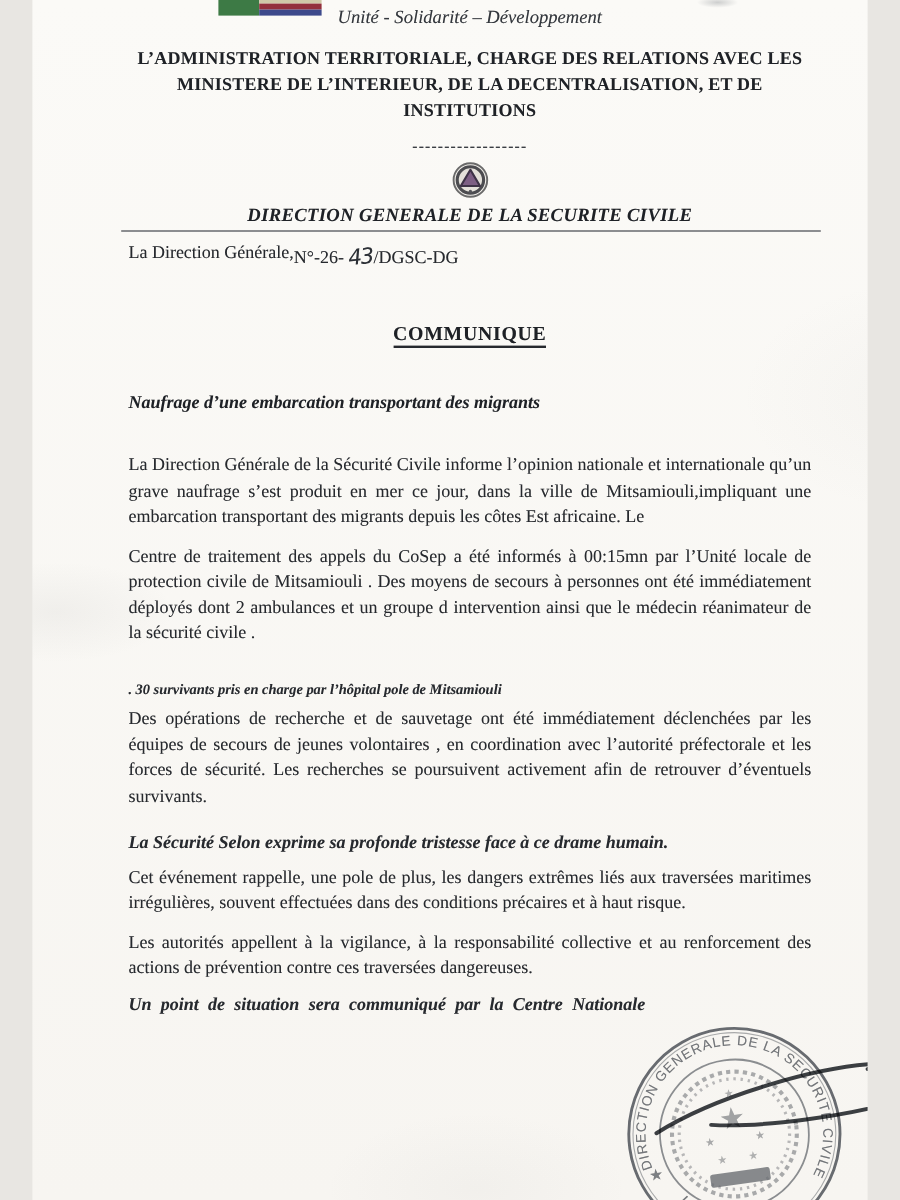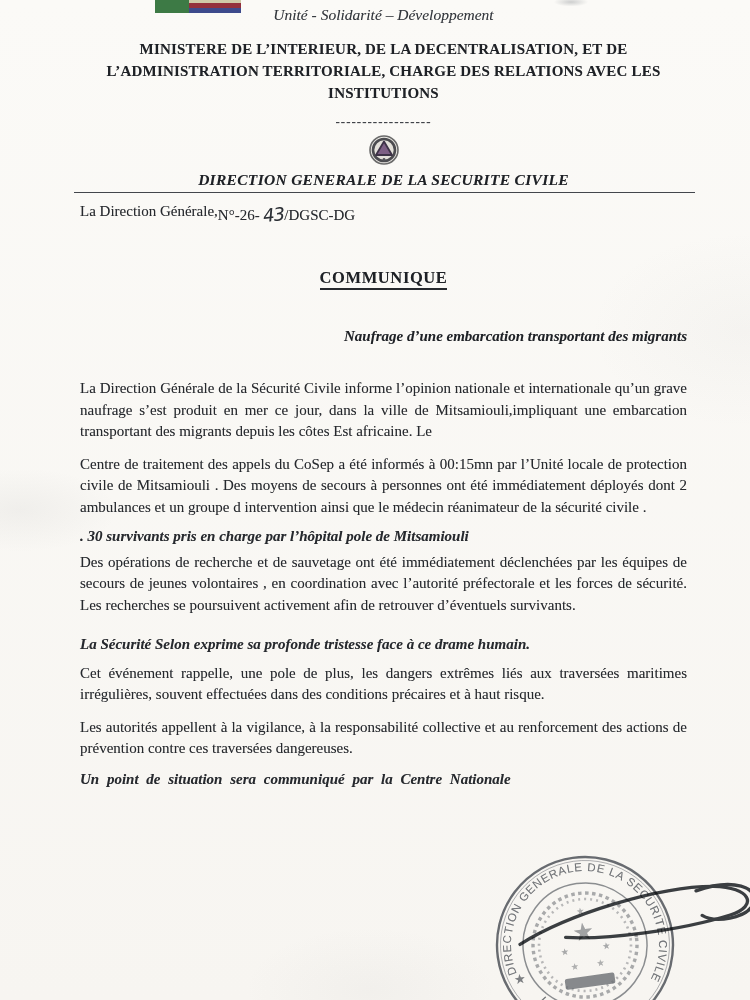--- a/index.html
+++ b/index.html
@@ -1,21 +1,21 @@
 <!DOCTYPE html>
 <html><head>
 <meta charset="utf-8">
 <style>
   html,body{margin:0;padding:0;background:#e8e6e2;}
   .page{
     position:relative;
-    width:750px;height:1000px;
+    width:696px;height:1000px;
     margin:0 auto;
     box-sizing:border-box;
-    padding:0 63px 0 80px;
+    padding:0 47px 0 80px;
     overflow:hidden;
     font-family:"Liberation Serif","DejaVu Serif",serif;
     color:#26292e;
     background:
       radial-gradient(140px 60px at 20px 510px, rgba(120,120,120,0.07), transparent 70%),
       radial-gradient(220px 140px at 744px 330px, rgba(150,150,150,0.05), transparent 70%),
       radial-gradient(180px 90px at 370px 990px, rgba(140,140,140,0.05), transparent 70%),
       linear-gradient(180deg,#fbfaf7 0%,#f7f5f1 100%);
     text-shadow:0 0 .5px rgba(70,70,70,.35);
   }
@@ -35,29 +35,29 @@
   .direction{margin-top:5px;text-align:center;font-weight:bold;font-style:italic;font-size:15.5px;letter-spacing:.3px;color:#1e2126;}
   .rule{margin-top:3px;margin-left:-6px;margin-right:-8px;border-top:1.7px solid #43464c;}
   
   .date-line{margin-top:10px;text-align:right;font-size:15px;}
   .meta-row{margin-top:10px;display:flex;justify-content:flex-start;font-size:15px;}
   .ref .hand{display:inline-block;font-family:"DejaVu Sans",sans-serif;font-style:italic;
     font-size:18px;transform:rotate(-6deg) translateY(1px);letter-spacing:-1px;color:#2c3036;}
   
   .communique{margin-top:44px;text-align:center;}
   .communique span{font-weight:bold;font-size:16.5px;letter-spacing:.6px;border-bottom:2.2px solid #26292e;padding-bottom:1px;color:#1e2126;}
-  .subject{margin-top:40px;text-align:right;font-weight:bold;font-style:italic;font-size:15px;color:#1e2126;}
+  .subject{margin-top:40px;text-align:left;font-weight:bold;font-style:italic;font-size:15px;color:#1e2126;}
   p.para{margin:11px 0 0;font-size:15px;line-height:21.5px;text-align:justify;}
   p.p1{margin-top:33px;}
   p.p3{margin-top:9px;text-align:left;}
   ul.bullets{margin:8px 0 0;padding-left:17px;list-style:none;}
   ul.bullets li{font-weight:bold;font-style:italic;font-size:15px;line-height:21.5px;}
   ul.bullets li + li{margin-top:11px;}
   ul.bullets li::before{content:"•";margin-right:10px;font-weight:bold;}
-  p.survivors{margin:8px 0 0;font-weight:bold;font-style:italic;font-size:15px;line-height:21.5px;}
+  p.survivors{margin:24px 0 0;font-weight:bold;font-style:italic;font-size:12px;line-height:21.5px;}
   p.p4{margin-top:4px;}
   p.bold-line{margin:9px 0 0;font-weight:bold;font-style:italic;font-size:15px;line-height:21.5px;}
   p.p5{margin-top:18px;}
   p.p6{margin-top:7px;}
   p.p8{word-spacing:4px;}
   
   .stamp{position:absolute;left:492px;top:852px;width:186px;height:186px;
     transform:rotate(-8deg);mix-blend-mode:multiply;opacity:.88;}
   .signature{position:absolute;left:512px;top:874px;width:252px;height:84px;
     transform:rotate(-5deg);mix-blend-mode:multiply;}
@@ -73,22 +73,22 @@
       <div class="s1"></div>
       <div class="s2"></div>
       <div class="s3"></div>
     </div>
   </div>
   <div class="faded-mark"></div>
 
   <div class="motto">Unité - Solidarité – Développement</div>
 
   <div class="ministry">
+    <div>L’ADMINISTRATION TERRITORIALE, CHARGE DES RELATIONS AVEC LES</div>
     <div>MINISTERE DE L’INTERIEUR, DE LA DECENTRALISATION, ET DE</div>
-    <div>L’ADMINISTRATION TERRITORIALE, CHARGE DES RELATIONS AVEC LES</div>
     <div>INSTITUTIONS</div>
   </div>
 
   <div class="dashes">------------------</div>
 
   <div class="emblem-wrap">
     <svg width="32" height="32" viewBox="0 0 32 32">
       <circle cx="16" cy="16" r="14" fill="#efede8" stroke="#6a6a6a" stroke-width="1.6"></circle>
       <circle cx="16" cy="16" r="11" fill="#e4e1da" stroke="#4c4c50" stroke-width="2.6"></circle>
       <path d="M16 7.5 L24 21 L8 21 Z" fill="#7d5f84" stroke="#3e3347" stroke-width="1.8" stroke-linejoin="round"></path>

